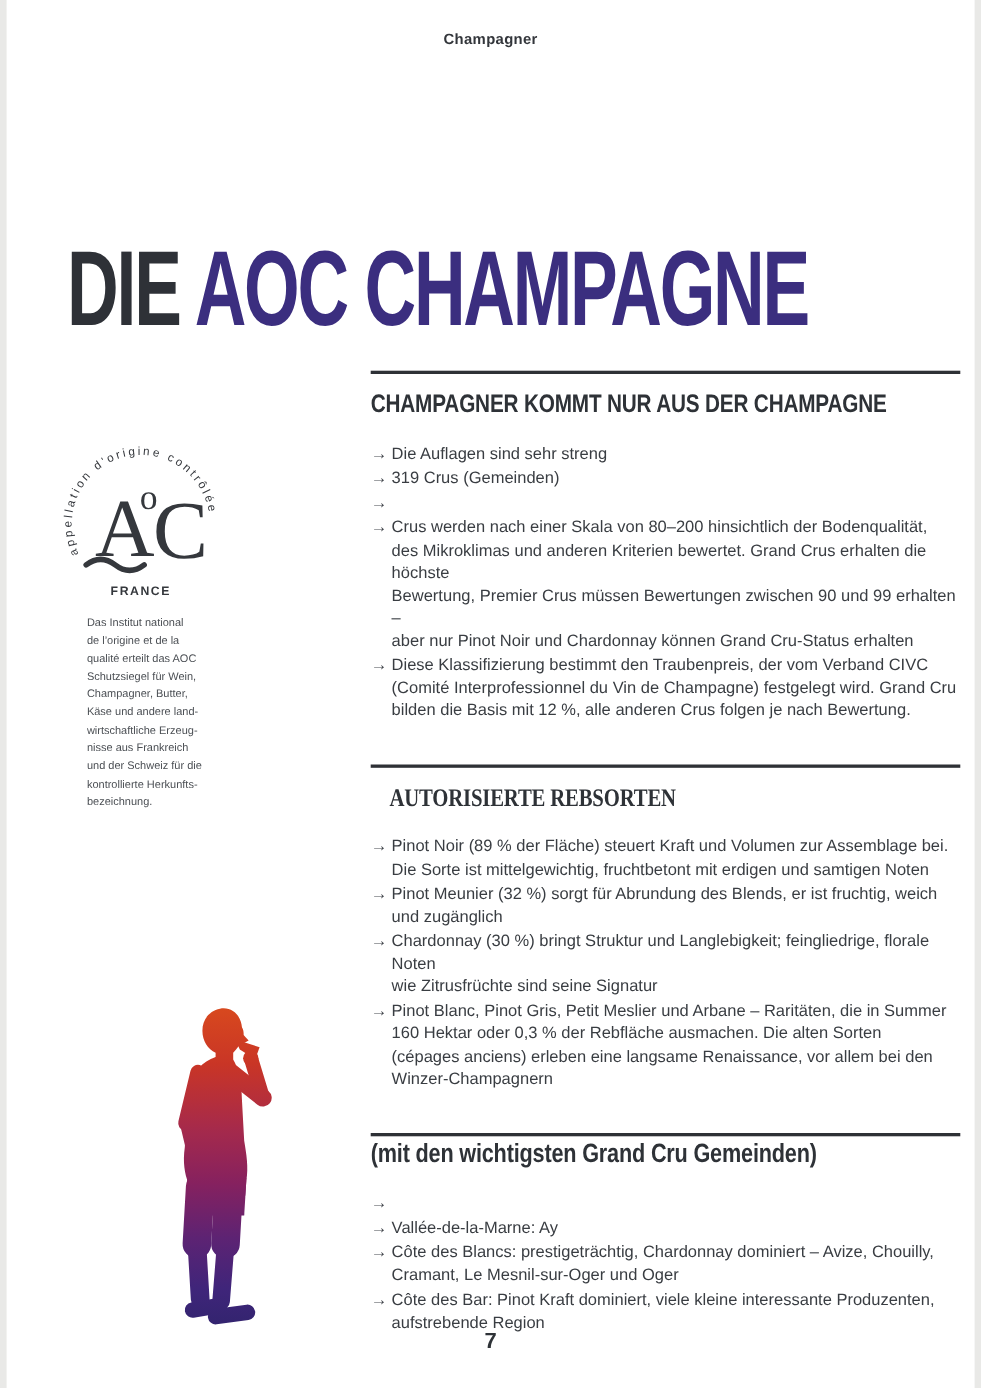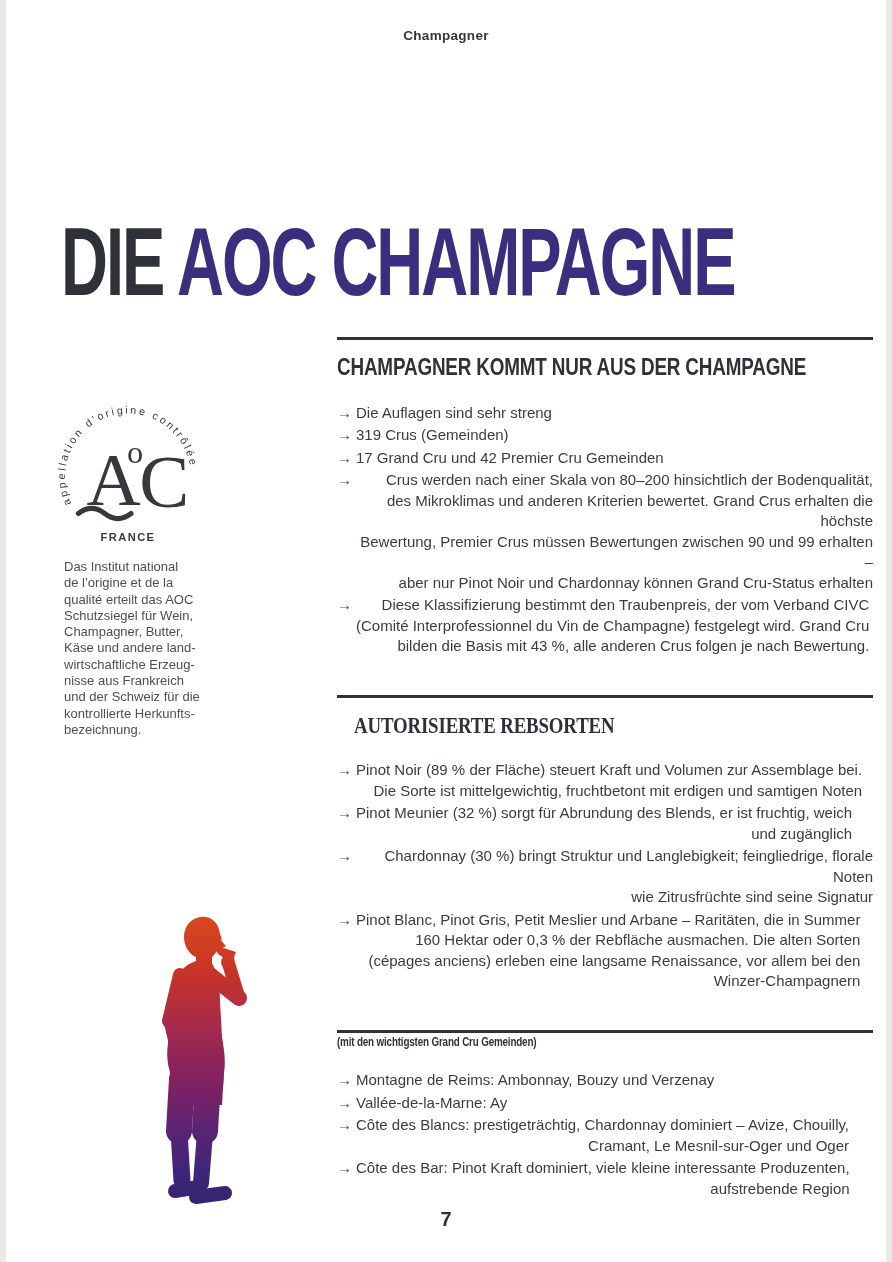--- a/index.html
+++ b/index.html
@@ -21,29 +21,29 @@
 
   .main { position:absolute; left:299px; top:337px; width:536px;margin-left:32px; }
   .block + .block { margin-top:38px; }
   .rule { border-top:3px solid #2e3136; }
   .section-title {
     margin:14px 0 0; font-size:23px; font-weight:bold; color:#2e3237;
     line-height:1.2; white-space:nowrap;
   }
   .cond { display:inline-block; transform:scaleX(0.82); transform-origin:left center; letter-spacing:-0.2px; }
   .indented { margin-left:17px;font-family:Liberation Serif, serif; }
-  .section-subtitle { margin:2px 0 0; font-size:12px; font-weight:bold; color:#2e3237; line-height:1.2; white-space:nowrap; }
+  .section-subtitle { margin:2px 0 0; font-size:24px; font-weight:bold; color:#2e3237; line-height:1.2; white-space:nowrap; }
   .bullets { list-style:none; margin:21px 0 0; padding:0; font-size:15px; line-height:20.5px; color:#393d42; }
   .bullets li { display:flex; margin-top:2px; }
   .arrow { flex:0 0 19px; color:#44484e; }
-  .txt { white-space:pre-line;text-align:right; }
+  .txt { white-space:pre-line; }
 
   .sidebar-note {
-    position:absolute; left:58px; top:559px; width:165px;
-    font-size:13px; line-height:16.3px; color:#4b4f54; white-space:pre-line;
+    position:absolute; left:73px; top:559px; width:165px;
+    font-size:10px; line-height:16.3px; color:#4b4f54; white-space:pre-line;
   }
   .aoc-logo { position:absolute; left:46px; top:398px; }
   .taster { position:absolute; left:138px; top:915px; }
   .page-number {
     position:absolute; top:1208px; left:0; right:0; text-align:center;
     font-size:20px; font-weight:bold; color:#2e3237;
   }
 </style>
 </head>
 <body>
@@ -91,34 +91,33 @@
         <li>
             <span class="arrow">→</span>
             <span class="txt">Die Auflagen sind sehr streng</span>
           </li>
         <li>
             <span class="arrow">→</span>
             <span class="txt">319 Crus (Gemeinden)</span>
           </li>
         <li>
             <span class="arrow">→</span>
-            <span class="txt">17 Grand Cru und 42 Premier Cru Gemeinden</span>
           </li>
         <li>
             <span class="arrow">→</span>
             <span class="txt">Crus werden nach einer Skala von 80–200 hinsichtlich der Bodenqualität,
 des Mikroklimas und anderen Kriterien bewertet. Grand Crus erhalten die höchste
 Bewertung, Premier Crus müssen Bewertungen zwischen 90 und 99 erhalten –
 aber nur Pinot Noir und Chardonnay können Grand Cru-Status erhalten</span>
           </li>
         <li>
             <span class="arrow">→</span>
             <span class="txt">Diese Klassifizierung bestimmt den Traubenpreis, der vom Verband CIVC
 (Comité Interprofessionnel du Vin de Champagne) festgelegt wird. Grand Cru
-bilden die Basis mit 43 %, alle anderen Crus folgen je nach Bewertung.</span>
+bilden die Basis mit 12 %, alle anderen Crus folgen je nach Bewertung.</span>
           </li>
       </ul>
     </section>
 
     <section class="block">
       <div class="rule"></div>
       <h2 class="section-title indented"><span class="cond">AUTORISIERTE REBSORTEN</span></h2>
       <ul class="bullets">
         <li>
             <span class="arrow">→</span>
@@ -144,21 +143,20 @@
           </li>
       </ul>
     </section>
 
     <section class="block">
       <div class="rule"></div>
       <div class="section-subtitle"><span class="cond">(mit den wichtigsten Grand Cru Gemeinden)</span></div>
       <ul class="bullets">
         <li>
             <span class="arrow">→</span>
-            <span class="txt">Montagne de Reims: Ambonnay, Bouzy und Verzenay</span>
           </li>
         <li>
             <span class="arrow">→</span>
             <span class="txt">Vallée-de-la-Marne: Ay</span>
           </li>
         <li>
             <span class="arrow">→</span>
             <span class="txt">Côte des Blancs: prestigeträchtig, Chardonnay dominiert – Avize, Chouilly,
 Cramant, Le Mesnil-sur-Oger und Oger</span>
           </li>

